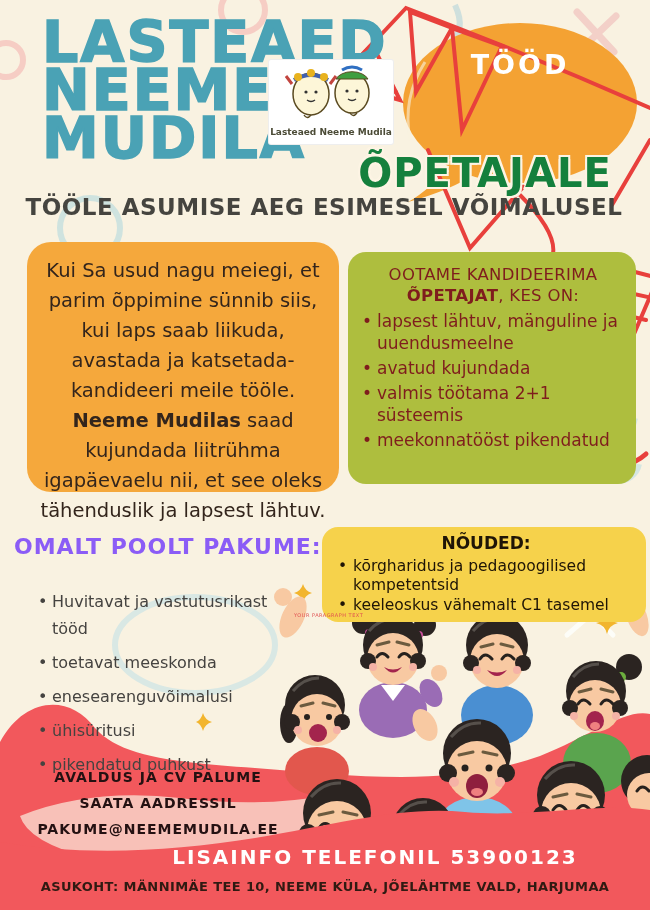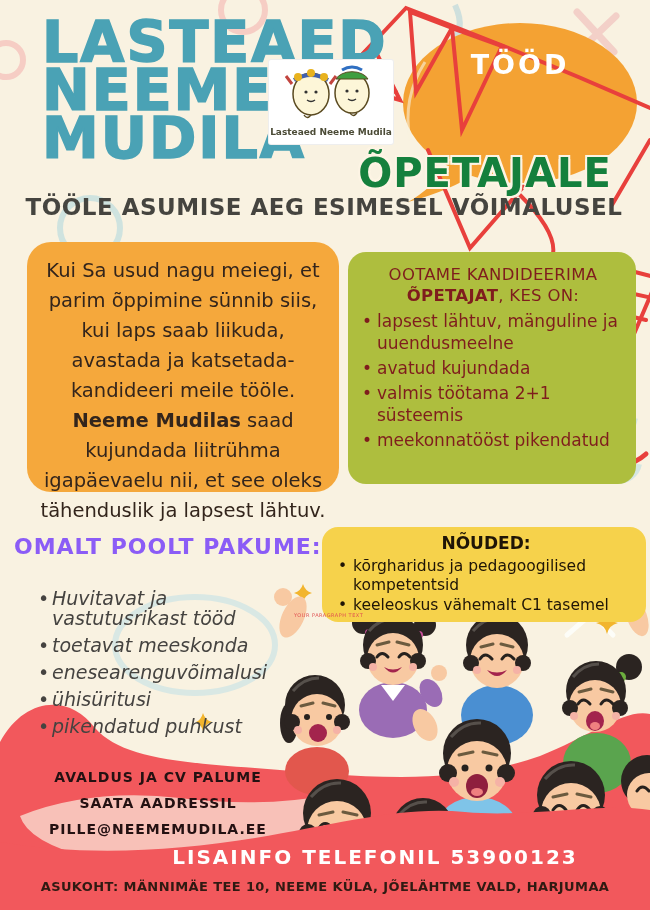--- a/index.html
+++ b/index.html
@@ -61,21 +61,21 @@
   .req-head{text-align:center; font-weight:bold; font-size:17px; line-height:20px;}
   .req-box .bullet-item{font-size:15.5px; line-height:19px; margin-bottom:1px;}
   .bullet-item{position:relative; padding-left:17px;}
   .bullet-item::before{content:"\2022"; position:absolute; left:2px; top:0;}
   
   .offer-head{
     position:absolute; left:14px; top:534px; width:320px; z-index:6;
     color:#8b5cf6; font-weight:bold; font-size:22px; letter-spacing:1px;
   }
   .offer-list{position:absolute; left:36px; top:584px; width:250px; z-index:6; color:#454340;}
-  .offer-list .bullet-item{font-size:19px; line-height:20px; margin-bottom:7px; padding-left:16px;font-style:italic;}
+  .offer-list .bullet-item{font-size:16px; line-height:27px; margin-bottom:7px; padding-left:16px;}
   
   .apply{
     position:absolute; left:8px; top:764px; width:300px; z-index:6;
     text-align:center; color:#241112; font-weight:bold; font-size:14px;
     line-height:26px; letter-spacing:1px;
   }
   .contact{
     position:absolute; left:100px; top:845px; width:550px; z-index:6;
     text-align:center; color:#ffffff; font-weight:bold; font-size:20px; letter-spacing:2px;
   }
@@ -346,19 +346,19 @@
       <li class="bullet-item"><span>enesearenguvõimalusi</span></li>
       <li class="bullet-item"><span>ühisüritusi</span></li>
       <li class="bullet-item"><span>pikendatud puhkust</span></li>
     </ul>
 
   <div class="watermark">YOUR PARAGRAPH TEXT</div>
 
   <div class="apply">
     <div>AVALDUS JA CV PALUME</div>
     <div>SAATA AADRESSIL</div>
-    <div>PILLE@NEEMEMUDILA.EE</div>
+    <div>PAKUME@NEEMEMUDILA.EE</div>
   </div>
 
   <div class="contact">LISAINFO TELEFONIL 53900123</div>
   <div class="location">ASUKOHT:  MÄNNIMÄE TEE 10, NEEME KÜLA, JÕELÄHTME VALD, HARJUMAA</div>
 
 </div>
 
 </body></html>

